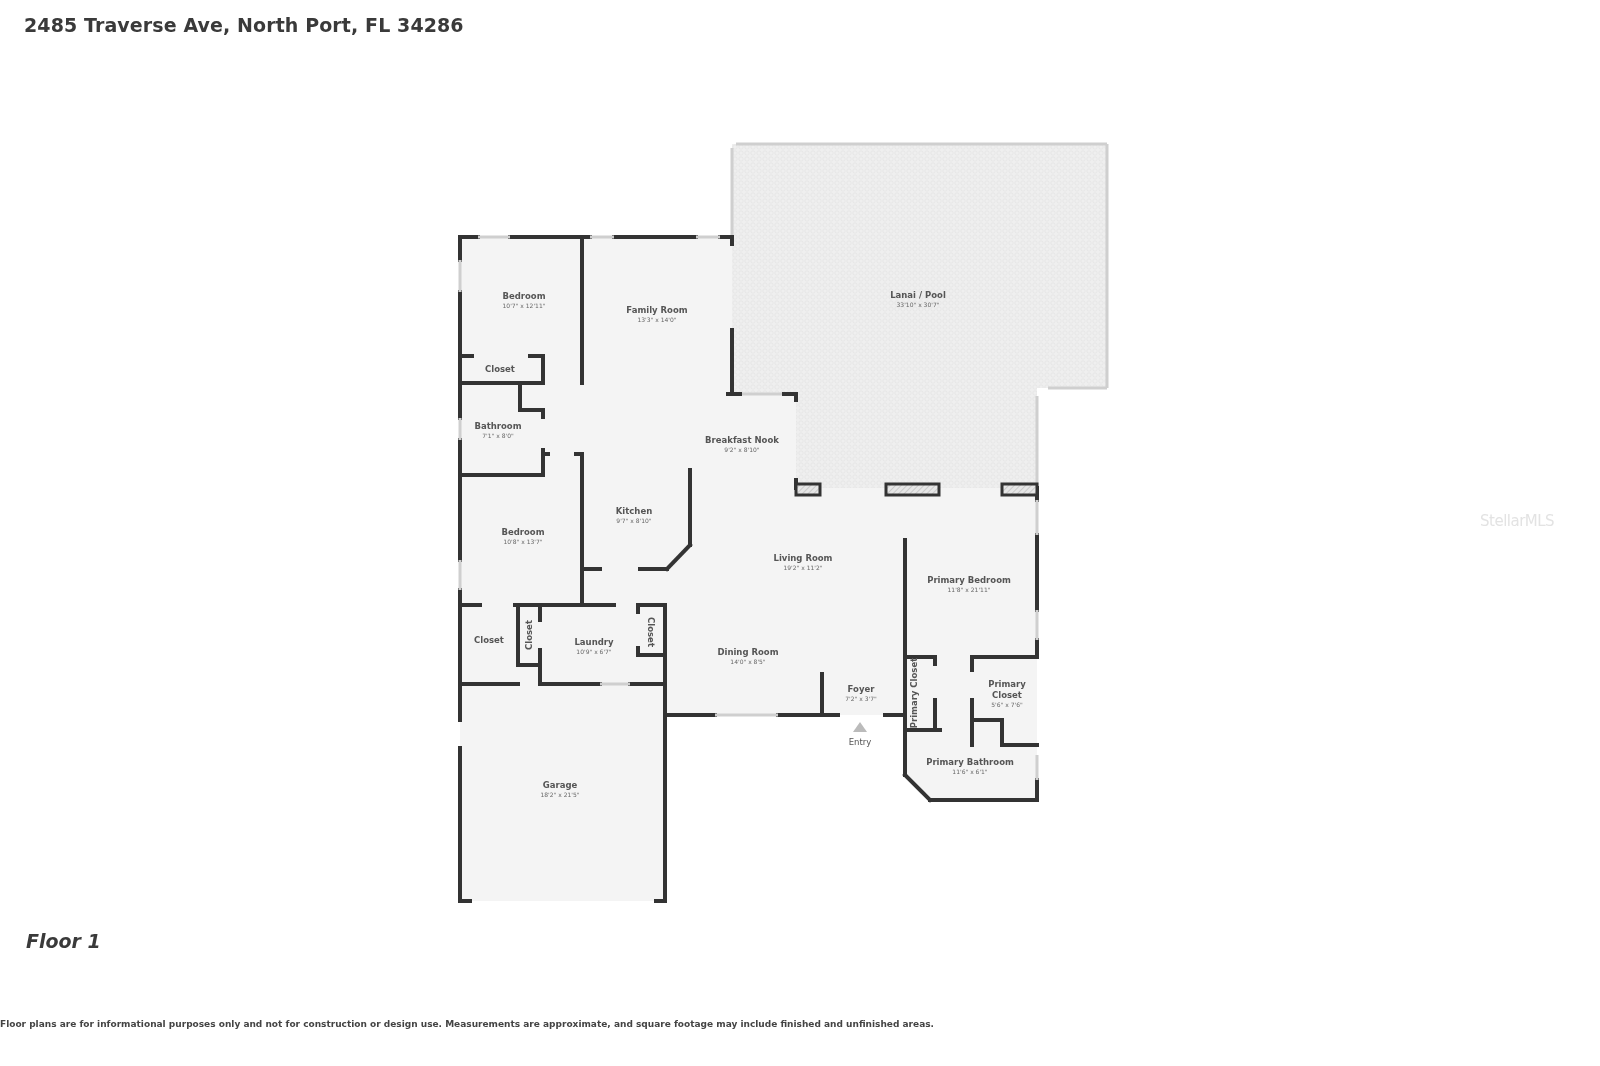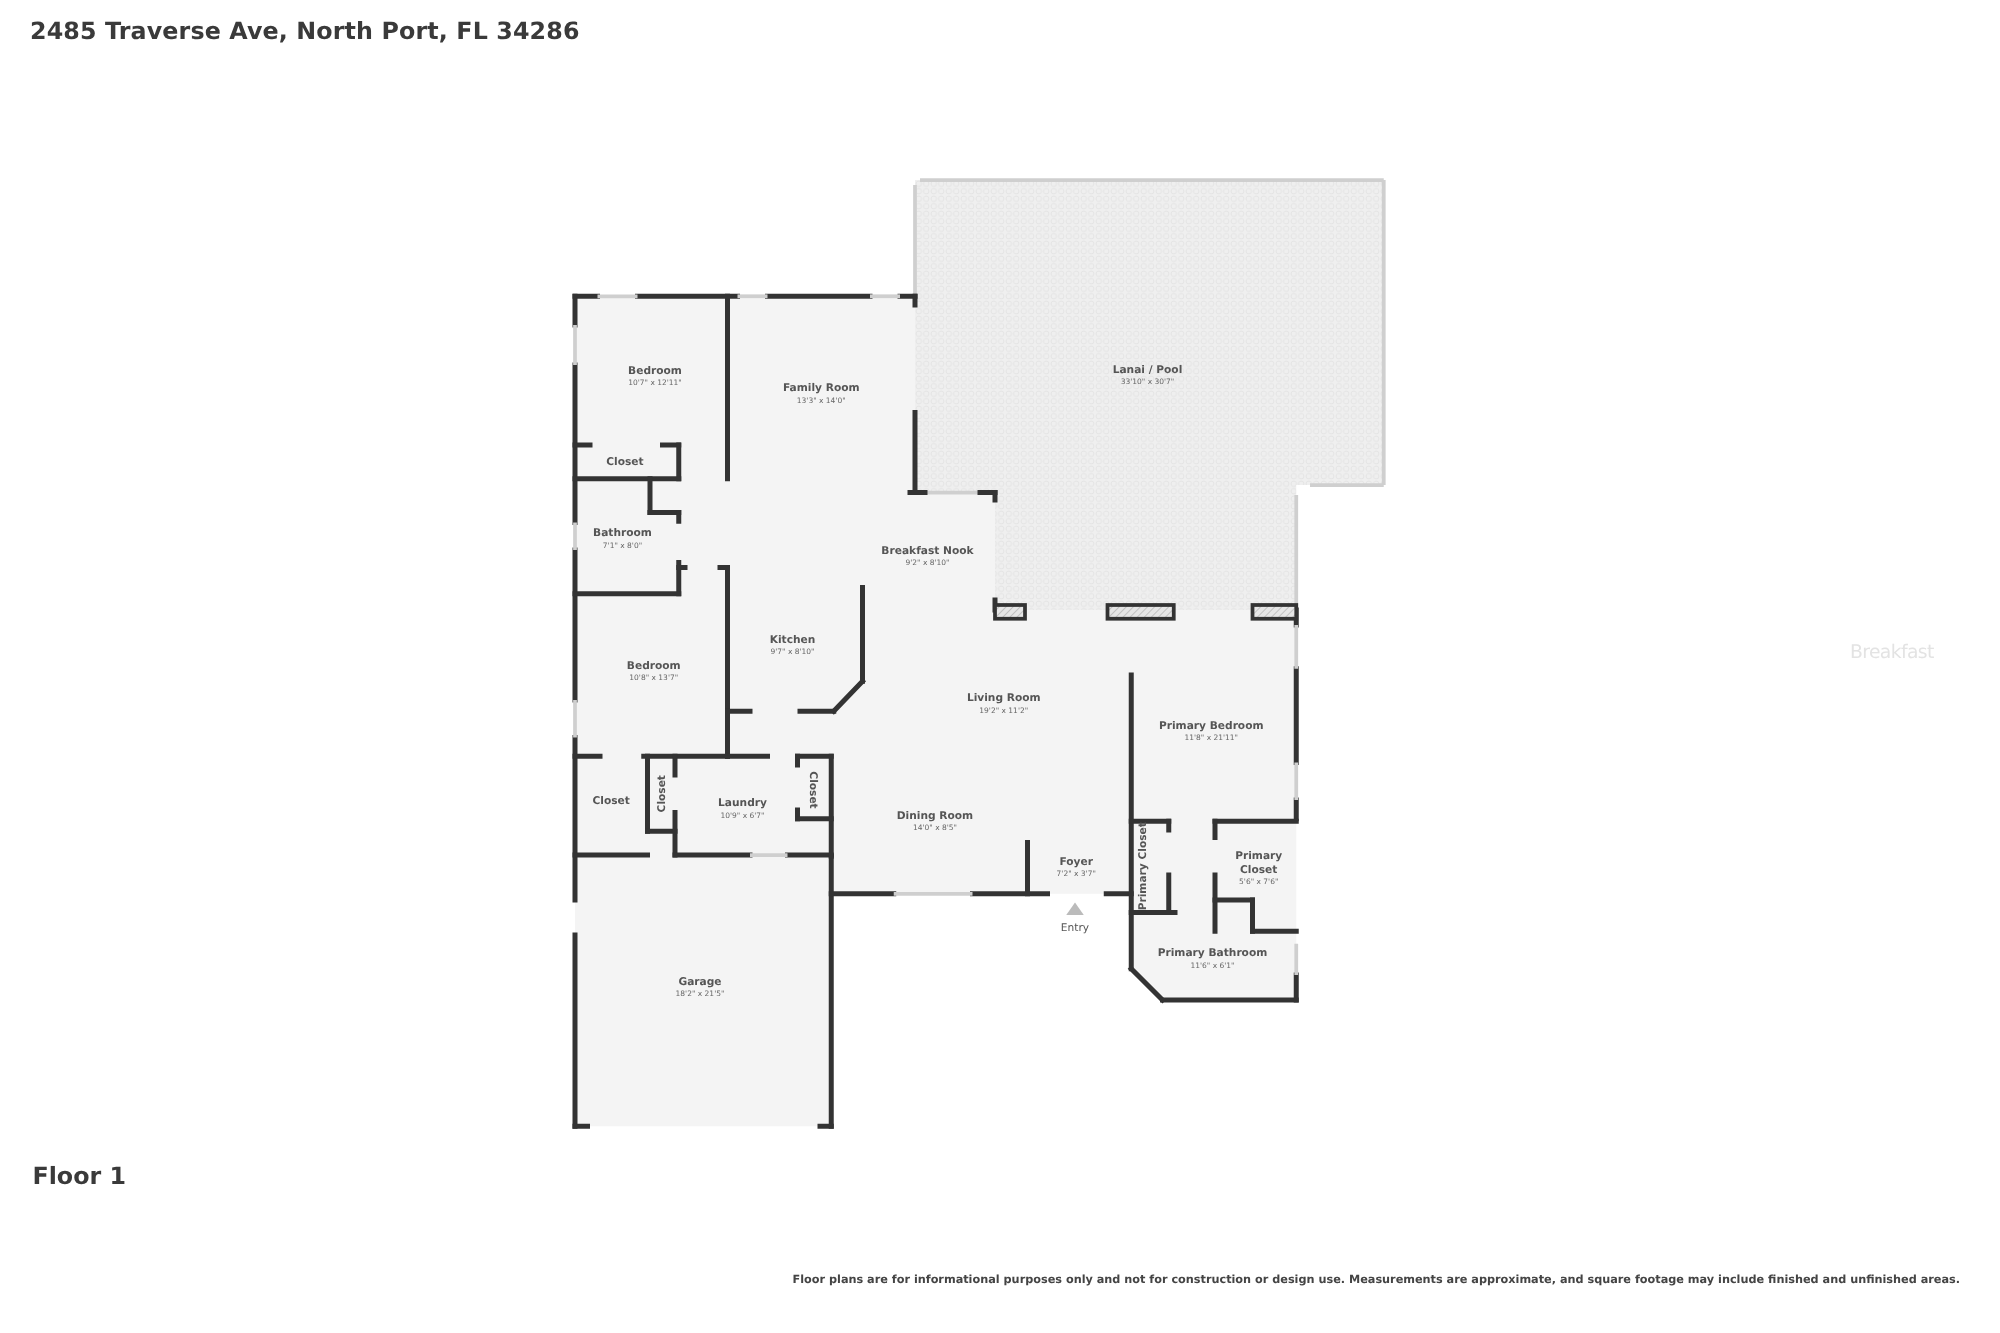--- a/index.html
+++ b/index.html
@@ -1,19 +1,19 @@
 <!DOCTYPE html>
 <html><head>
   <meta charset="utf-8">
   <style>
     html, body { margin: 0; padding: 0; background: #ffffff; }
     body { width: 1600px; height: 1066px; position: relative; overflow: hidden; font-family: "DejaVu Sans", sans-serif; }
     .title { position: absolute; left: 24px; top: 14px; font-size: 19px; font-weight: bold; color: #3a3a3a; letter-spacing: 0.1px; }
-    .floor-label { position: absolute; left: 26px; top: 930px; font-size: 19px; font-weight: bold; color: #3a3a3a; }
-    .disclaimer { position: absolute; left: 0; width: 1568px; top: 1019px; text-align: right; font-size: 9px; font-weight: bold; color: #444; }
+    .floor-label { position: absolute; left: 26px; top: 930px; font-size: 19px; font-weight: bold; color: #3a3a3a; font-style: italic; }
+    .disclaimer { position: absolute; left: 0; width: 1568px; top: 1019px; text-align: left; font-size: 9px; font-weight: bold; color: #444; }
     .watermark { position: absolute; left: 1480px; top: 512px; font-size: 15px; color: #e3e3e3; letter-spacing: -0.5px; }
     svg.plan { position: absolute; left: 0; top: 0; }
     .room-name { font-family: "DejaVu Sans", sans-serif; font-size: 8.5px; font-weight: bold; fill: #555; text-anchor: middle; }
     .room-dim { font-family: "DejaVu Sans", sans-serif; font-size: 6px; fill: #666; text-anchor: middle; }
     .entry-text { font-family: "DejaVu Sans", sans-serif; font-size: 8.5px; fill: #555; text-anchor: middle; }
   </style>
 </head>
 <body>
 
 <div class="title">2485 Traverse Ave, North Port, FL 34286</div>
@@ -208,15 +208,15 @@
     <text class="room-name" x="970" y="765">Primary Bathroom</text>
     <text class="room-dim" x="970" y="774">11'6" x 6'1"</text>
 
     <text class="room-name" x="560" y="788">Garage</text>
     <text class="room-dim" x="560" y="797">18'2" x 21'5"</text>
 
     <text class="entry-text" x="860" y="745">Entry</text>
   </g>
 </svg>
 
-<div class="watermark">Breakfast</div>
+<div class="watermark">StellarMLS</div>
 <div class="floor-label">Floor 1</div>
 <div class="disclaimer">Floor plans are for informational purposes only and not for construction or design use. Measurements are approximate, and square footage may include finished and unfinished areas.</div>
 
 </body></html>

